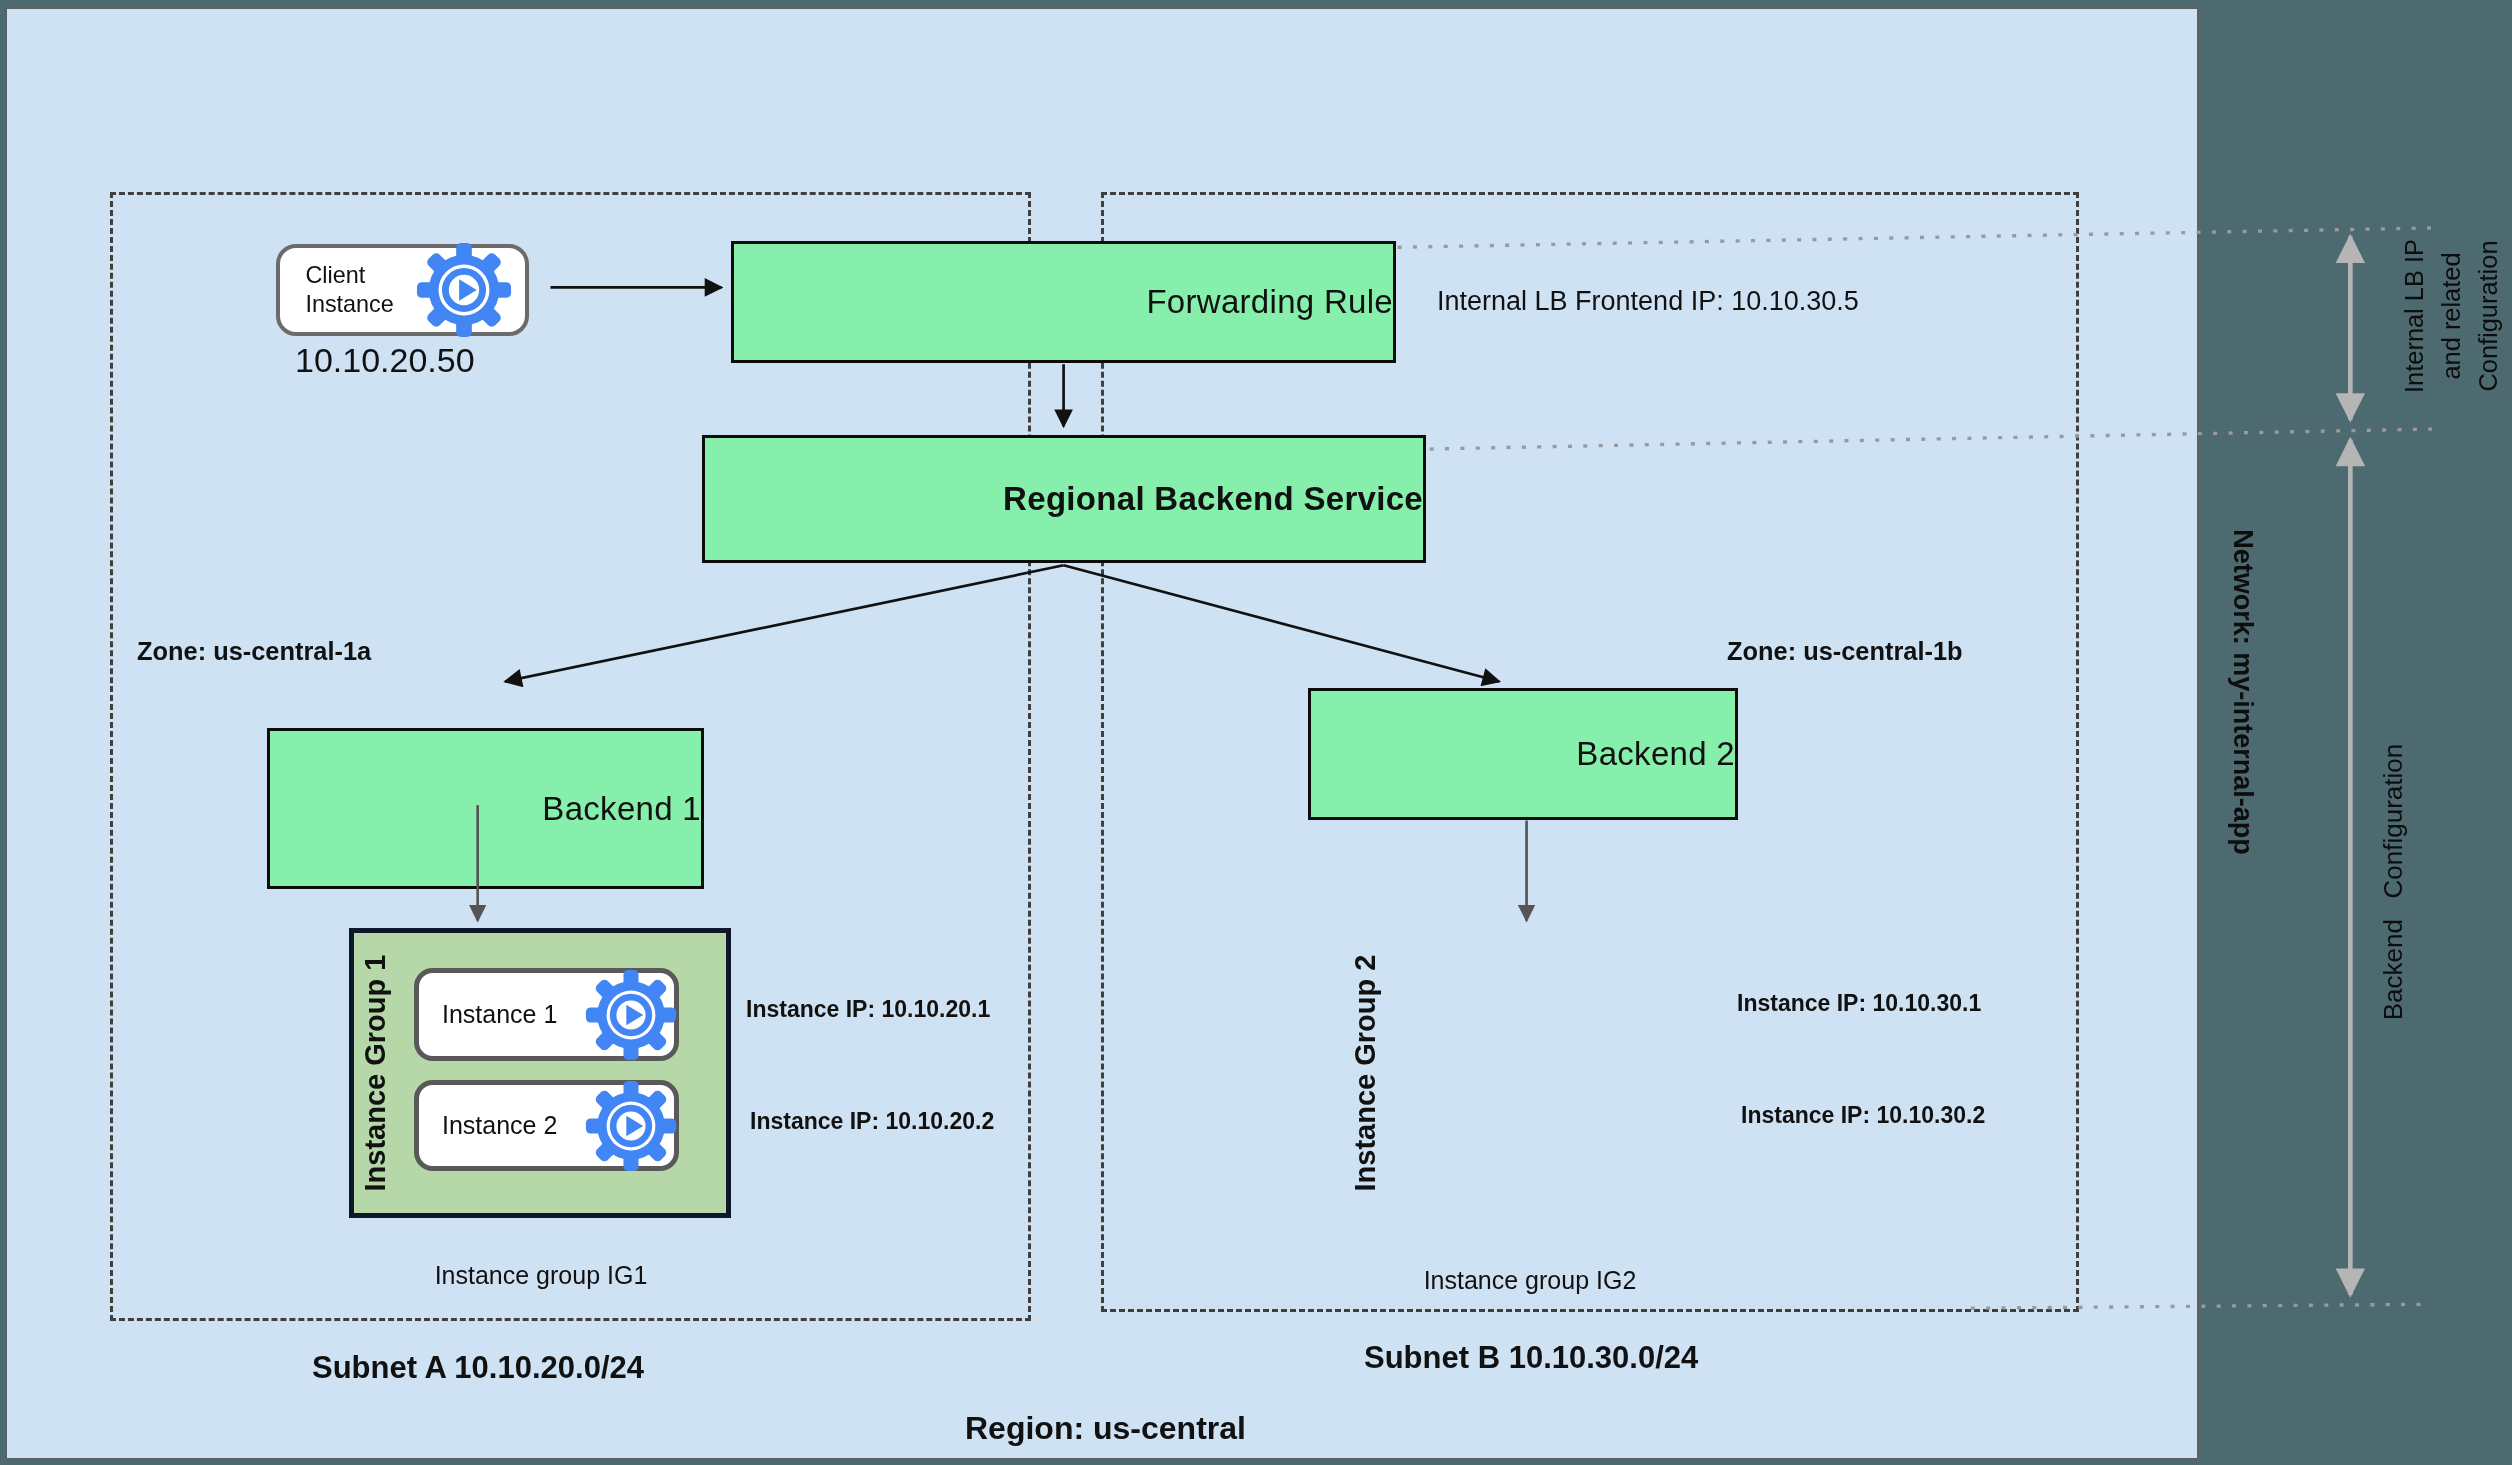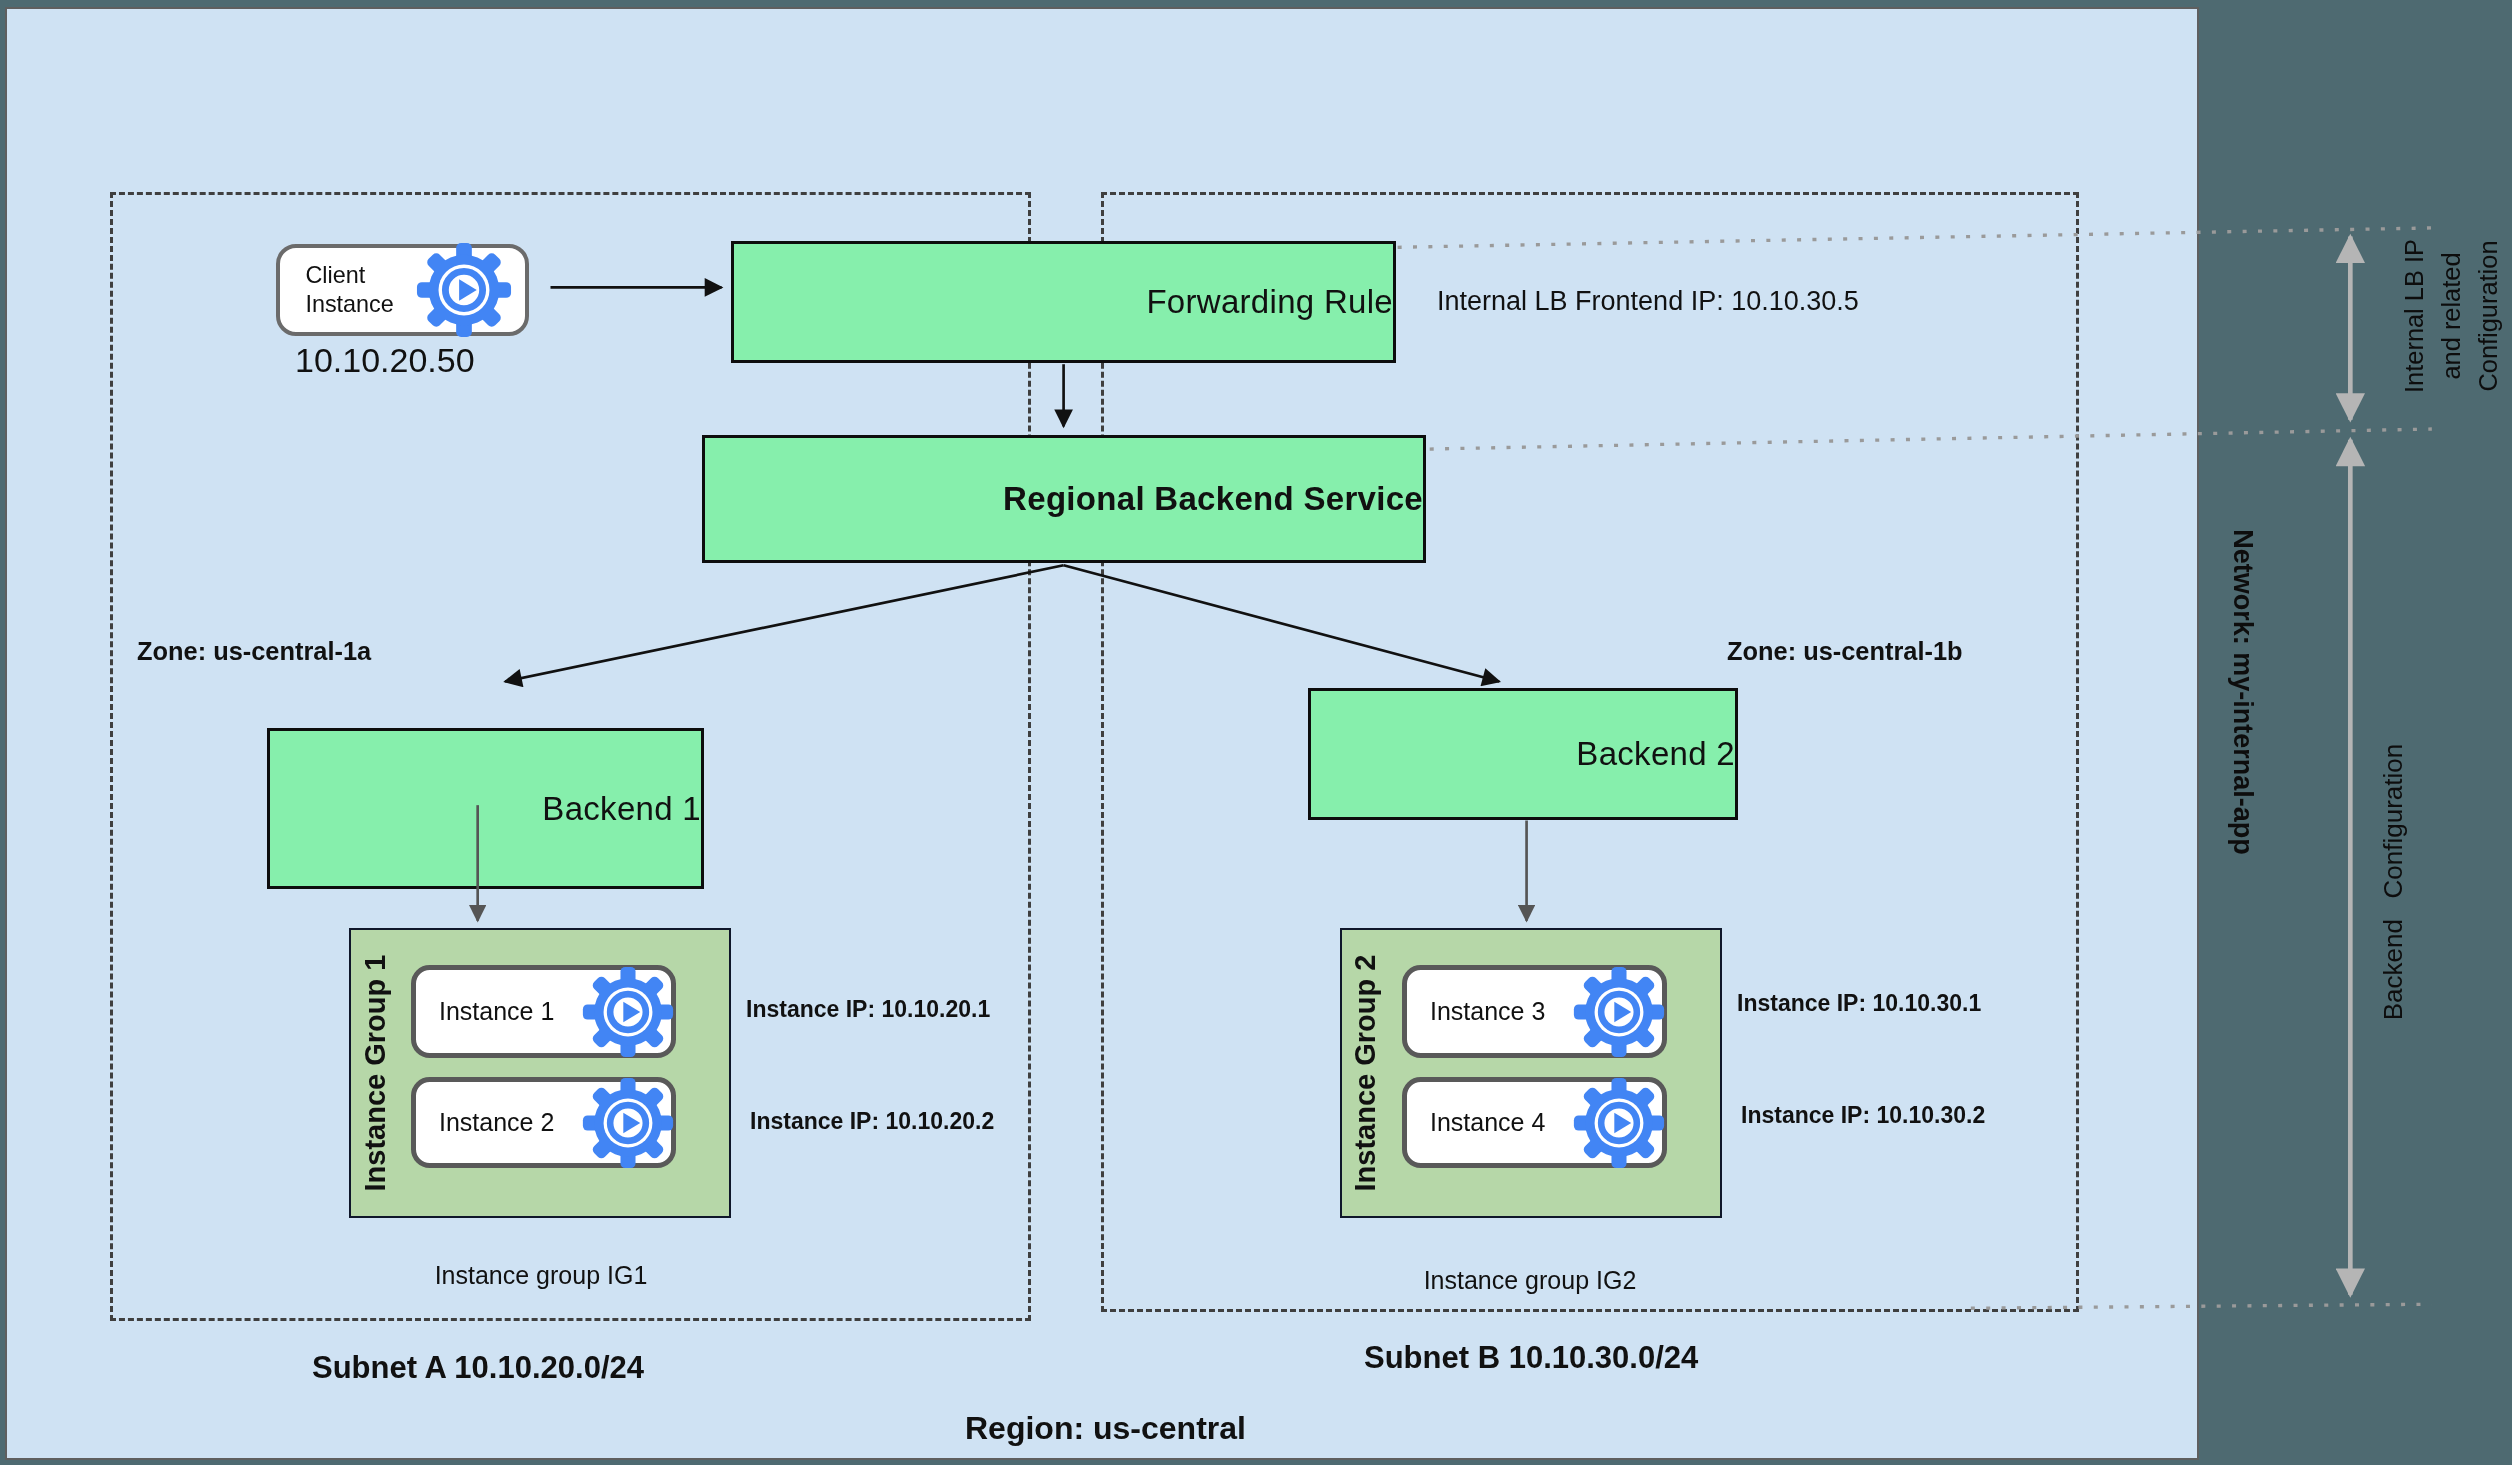--- a/index.html
+++ b/index.html
@@ -38,21 +38,21 @@
     z-index:2;display:flex;align-items:center;
   }
   .client-box .label{
     font-size:23.4px;color:#111;line-height:1.25;padding-left:25.4px;width:114px;
   }
   .vm-icon{position:absolute;z-index:3;}
   .client-box .vm-icon{right:12px;top:50%;transform:translateY(-50%);width:98px;height:98px;}
   
   .green-box{
     position:absolute;width:382px;height:290px;background:#b6d7a8;
-    border:2px solid #0f172a;box-sizing:border-box;z-index:2;
+    border:5px solid #0f172a;box-sizing:border-box;z-index:2;
   }
   #ig1{left:349px;top:928px;}
   #ig2{left:1340px;top:928px;}
   .ig-rot-label{
     position:absolute;z-index:3;font-size:29px;font-weight:bold;color:#111;white-space:nowrap;
     transform:translate(-50%,-50%) rotate(-90deg);
   }
   .pill{
     position:absolute;left:60px;width:265px;background:#fff;border:5.3px solid #595959;
     border-radius:18.7px;box-sizing:border-box;display:flex;align-items:center;z-index:3;
@@ -163,34 +163,20 @@
       <svg class="vm-icon" viewBox="0 0 100 100">
           <use href="#vm-gear"></use>
         </svg>
     </div>
   </div>
   <div class="ig-rot-label" style="left:375px;top:1073px;">Instance Group 1</div>
   <div class="txt ip-label" id="ip1">Instance IP: 10.10.20.1</div>
   <div class="txt ip-label" id="ip2">Instance IP: 10.10.20.2</div>
   <div class="txt caption" id="cap1">Instance group IG1</div>
 
-  <div class="green-box" id="ig2">
-    <div class="pill pill1">
-      <span class="pill-label">Instance 3</span>
-      <svg class="vm-icon" viewBox="0 0 100 100">
-          <use href="#vm-gear"></use>
-        </svg>
-    </div>
-    <div class="pill pill2">
-      <span class="pill-label">Instance 4</span>
-      <svg class="vm-icon" viewBox="0 0 100 100">
-          <use href="#vm-gear"></use>
-        </svg>
-    </div>
-  </div>
   <div class="ig-rot-label" style="left:1365px;top:1073px;">Instance Group 2</div>
   <div class="txt ip-label" id="ip3">Instance IP: 10.10.30.1</div>
   <div class="txt ip-label" id="ip4">Instance IP: 10.10.30.2</div>
   <div class="txt caption" id="cap2">Instance group IG2</div>
 
   <div class="txt bold" id="subnetALabel">Subnet A 10.10.20.0/24</div>
   <div class="txt bold" id="subnetBLabel">Subnet B 10.10.30.0/24</div>
   <div class="txt bold" id="regionLabel">Region: us-central</div>
 
   <div class="side-label" id="internalLbLabel">

